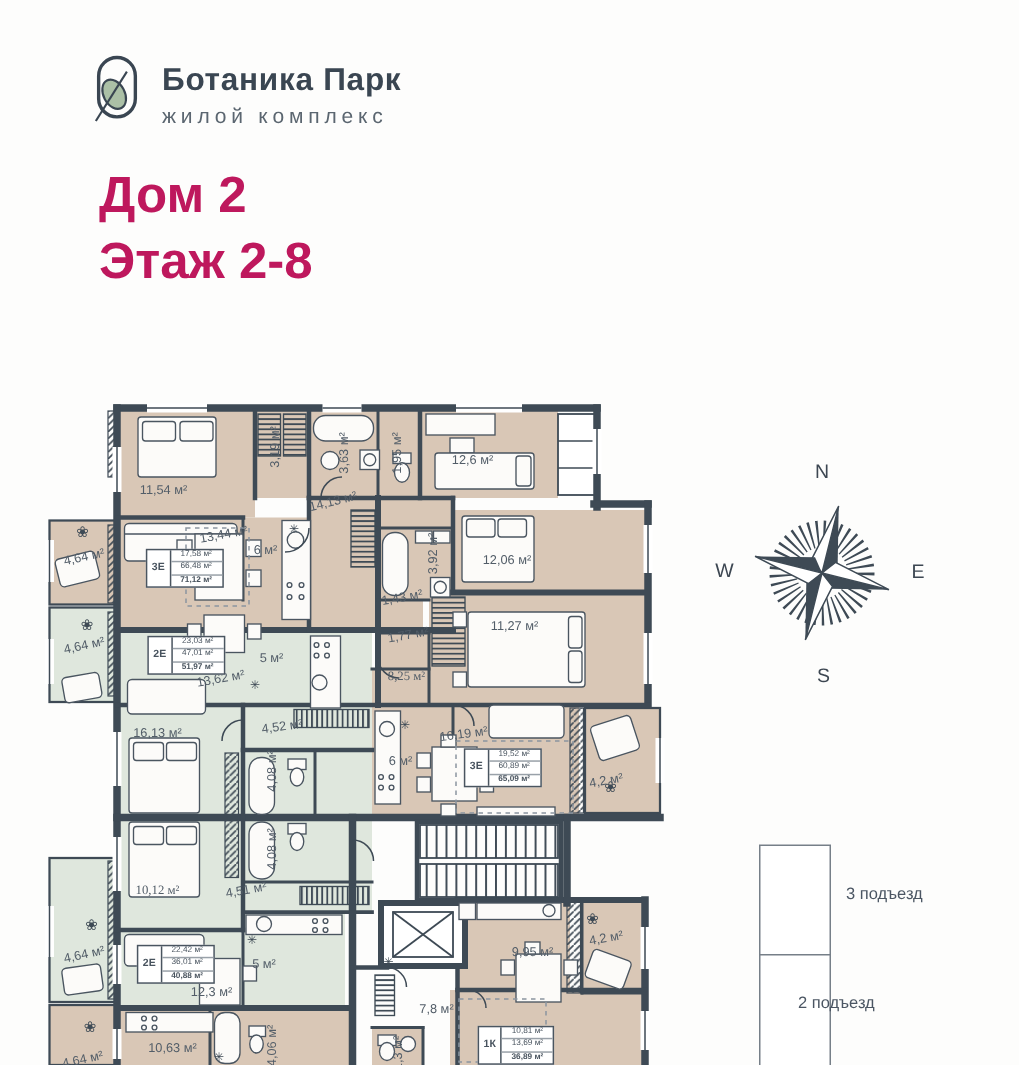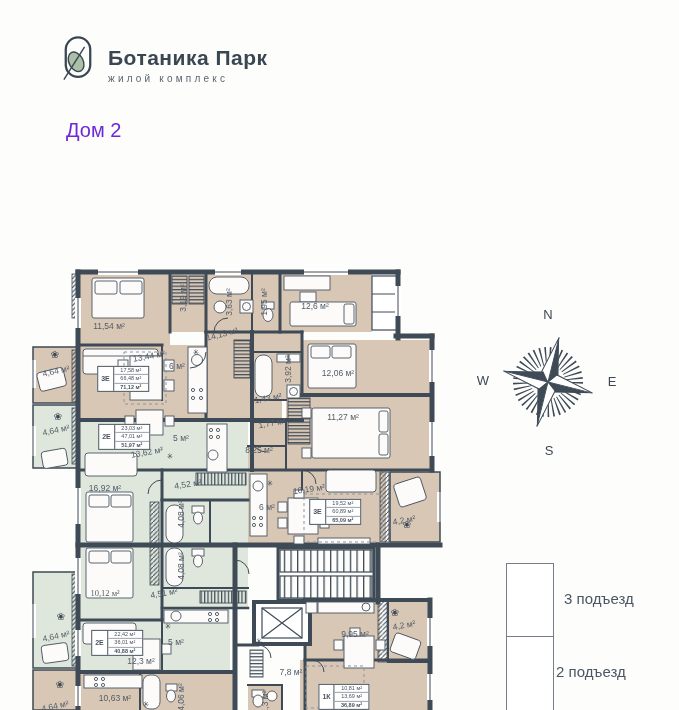--- a/index.html
+++ b/index.html
@@ -2,58 +2,59 @@
 <html><head>
 <meta charset="utf-8">
 <style>
   html,body{margin:0;padding:0;background:#fff;}
   .page{position:relative;width:679px;height:710px;background:#fdfdfc;overflow:hidden;
         font-family:"Liberation Sans",sans-serif;color:#3b4754;}
   
   .brand{position:absolute;left:62px;top:34px;display:flex;align-items:flex-end;gap:14px;}
   .brand-text{padding-top:8px;}
   .brand-title{font-size:21px;font-weight:700;letter-spacing:.5px;color:#3a4652;}
-  .brand-sub{font-size:10px;letter-spacing:3.2px;color:#5b6670;margin-top:3px;}
+  .brand-sub{font-size:14px;letter-spacing:3.2px;color:#5b6670;margin-top:3px;}
   
-  .head{position:absolute;left:66px;top:108px;font-size:20px;font-weight:400;color:#6d28d9;line-height:44px;}
+  .head{position:absolute;left:66px;top:108px;font-size:34px;font-weight:700;color:#be185d;line-height:44px;}
   
   svg.plan{position:absolute;left:0;top:0;}
   .labels{position:absolute;left:0;top:0;width:679px;height:710px;pointer-events:none;}
   .room-label{position:absolute;font-size:8.5px;color:#525d68;white-space:nowrap;
       transform:translate(-50%,-50%) rotate(var(--r,0deg));}
   .unit-card{position:absolute;transform:translate(-50%,-50%);display:flex;align-items:stretch;
       background:#fff;border:1px solid #4a5560;color:#48535e;font-size:5.5px;line-height:1.35;}
   .uc-type{display:flex;align-items:center;padding:0 3px;font-size:7px;font-weight:700;border-right:1px solid #4a5560;}
   .uc-rows div{padding:0 3px;border-bottom:1px solid #99a1a9;text-align:center;min-width:28px;}
   .uc-rows div:last-child{border-bottom:none;font-weight:700;}
   
   .cdir{position:absolute;font-size:13px;color:#3d4752;transform:translate(-50%,-50%);}
   
   .ent-box{position:absolute;width:46px;background:#fff;border:1.2px solid #767f88;}
-  .ent-label{position:absolute;font-size:15px;color:#4b5663;white-space:nowrap;}
+  .ent-label{position:absolute;font-size:11px;color:#4b5663;white-space:nowrap;}
 </style>
 </head>
 <body>
 
 <div class="page">
 
   <div class="brand">
     <svg width="32" height="50" viewBox="0 0 34 52">
       <rect x="4" y="3" width="26" height="42" rx="13" fill="none" stroke="#3a4652" stroke-width="2.4"></rect>
       <ellipse cx="15" cy="29" rx="7.5" ry="11" transform="rotate(-28 15 29)" fill="#abc0a6" stroke="#3a4652" stroke-width="1.5"></ellipse>
       <line x1="2" y1="48" x2="24" y2="13" stroke="#3a4652" stroke-width="1.5"></line>
     </svg>
     <div class="brand-text">
       <div class="brand-title">Ботаника Парк</div>
       <div class="brand-sub">жилой комплекс</div>
     </div>
   </div>
 
   <div class="head">
     <div>Дом 2</div>
+    <div>Этаж 2-8</div>
   </div>
 
   <svg class="plan" width="679" height="710" viewBox="0 0 679 710">
     <defs>
       <pattern id="ph" width="1" height="3.4" patternUnits="userSpaceOnUse">
           <rect width="1" height="1.2" fill="#3e4a55"></rect>
         </pattern>
       <pattern id="pv" width="3.4" height="1" patternUnits="userSpaceOnUse">
           <rect width="1.2" height="1" fill="#3e4a55"></rect>
         </pattern>
@@ -390,43 +391,43 @@
   </svg>
 
   <span class="cdir" style="left:548px;top:314px">N</span>
   <span class="cdir" style="left:612px;top:381px">E</span>
   <span class="cdir" style="left:549px;top:450px">S</span>
   <span class="cdir" style="left:483px;top:380px">W</span>
 
   <div class="ent-box" style="left:506px;top:563px;height:72px"></div>
   <div class="ent-box" style="left:506px;top:636px;height:74px;border-bottom:none"></div>
   <span class="ent-label" style="left:564px;top:590px">3 подъезд</span>
-  <span class="ent-label" style="left:556px;top:663px">2 подъезд</span>
+  <span class="ent-label" style="left:532px;top:663px">2 подъезд</span>
 
   <div class="labels" id="labels-layer">
       <span class="room-label" style="left: 109px; top: 326px; --r: 0deg;">11,54 м²</span>
       <span class="room-label" style="left: 183px; top: 298px; --r: -90deg;">3,19 м²</span>
       <span class="room-label" style="left: 229px; top: 302px; --r: -90deg;">3,63 м²</span>
       <span class="room-label" style="left: 264px; top: 302px; --r: -90deg;">1,95 м²</span>
       <span class="room-label" style="left: 315px; top: 306px; --r: 0deg;">12,6 м²</span>
       <span class="room-label" style="left: 222px; top: 334px; --r: -14deg;">14,13 м²</span>
       <span class="room-label" style="left: 149px; top: 356px; --r: -10deg;">13,44 м²</span>
       <span class="room-label" style="left: 177px; top: 366px; --r: 0deg;">6 м²</span>
       <span class="room-label" style="left: 56px; top: 371px; --r: -12deg;">4,64 м²</span>
       <span class="room-label" style="left: 288px; top: 369px; --r: -90deg;">3,92 м²</span>
       <span class="room-label" style="left: 338px; top: 373px; --r: 0deg;">12,06 м²</span>
       <span class="room-label" style="left: 268px; top: 398px; --r: -10deg;">1,43 м²</span>
       <span class="room-label" style="left: 272px; top: 423px; --r: -10deg;">1,77 м²</span>
       <span class="room-label" style="left: 343px; top: 417px; --r: 0deg;">11,27 м²</span>
       <span class="room-label" style="left: 56px; top: 430px; --r: -12deg;">4,64 м²</span>
       <span class="room-label" style="left: 181px; top: 438px; --r: 0deg;">5 м²</span>
       <span class="room-label" style="left: 147px; top: 452px; --r: -10deg;">13,62 м²</span>
-      <span class="room-label" style="left: 259px; top: 450px; --r: 0deg;">8,25 м²</span>
+      <span class="room-label" style="left: 271px; top: 450px; font-family: Liberation Serif, serif; --r: 0deg;">8,25 м²</span>
       <span class="room-label" style="left: 188px; top: 484px; --r: -8deg;">4,52 м²</span>
-      <span class="room-label" style="left: 105px; top: 488px; --r: 0deg;">16,92 м²</span>
+      <span class="room-label" style="left: 105px; top: 488px; --r: 0deg;">16,13 м²</span>
       <span class="room-label" style="left: 309px; top: 489px; --r: -8deg;">16,19 м²</span>
       <span class="room-label" style="left: 181px; top: 514px; --r: -90deg;">4,08 м²</span>
       <span class="room-label" style="left: 267px; top: 507px; --r: 0deg;">6 м²</span>
       <span class="room-label" style="left: 404px; top: 520px; --r: -10deg;">4,2 м²</span>
       <span class="room-label" style="left: 181px; top: 566px; --r: -90deg;">4,08 м²</span>
       <span class="room-label" style="left: 105px; top: 593px; font-family: Liberation Serif, serif; --r: 0deg;">10,12 м²</span>
       <span class="room-label" style="left: 164px; top: 593px; --r: -10deg;">4,51 м²</span>
       <span class="room-label" style="left: 56px; top: 636px; --r: -12deg;">4,64 м²</span>
       <span class="room-label" style="left: 176px; top: 642px; --r: 0deg;">5 м²</span>
       <span class="room-label" style="left: 111px; top: 661px; margin-left: 30px; --r: 0deg;">12,3 м²</span>

